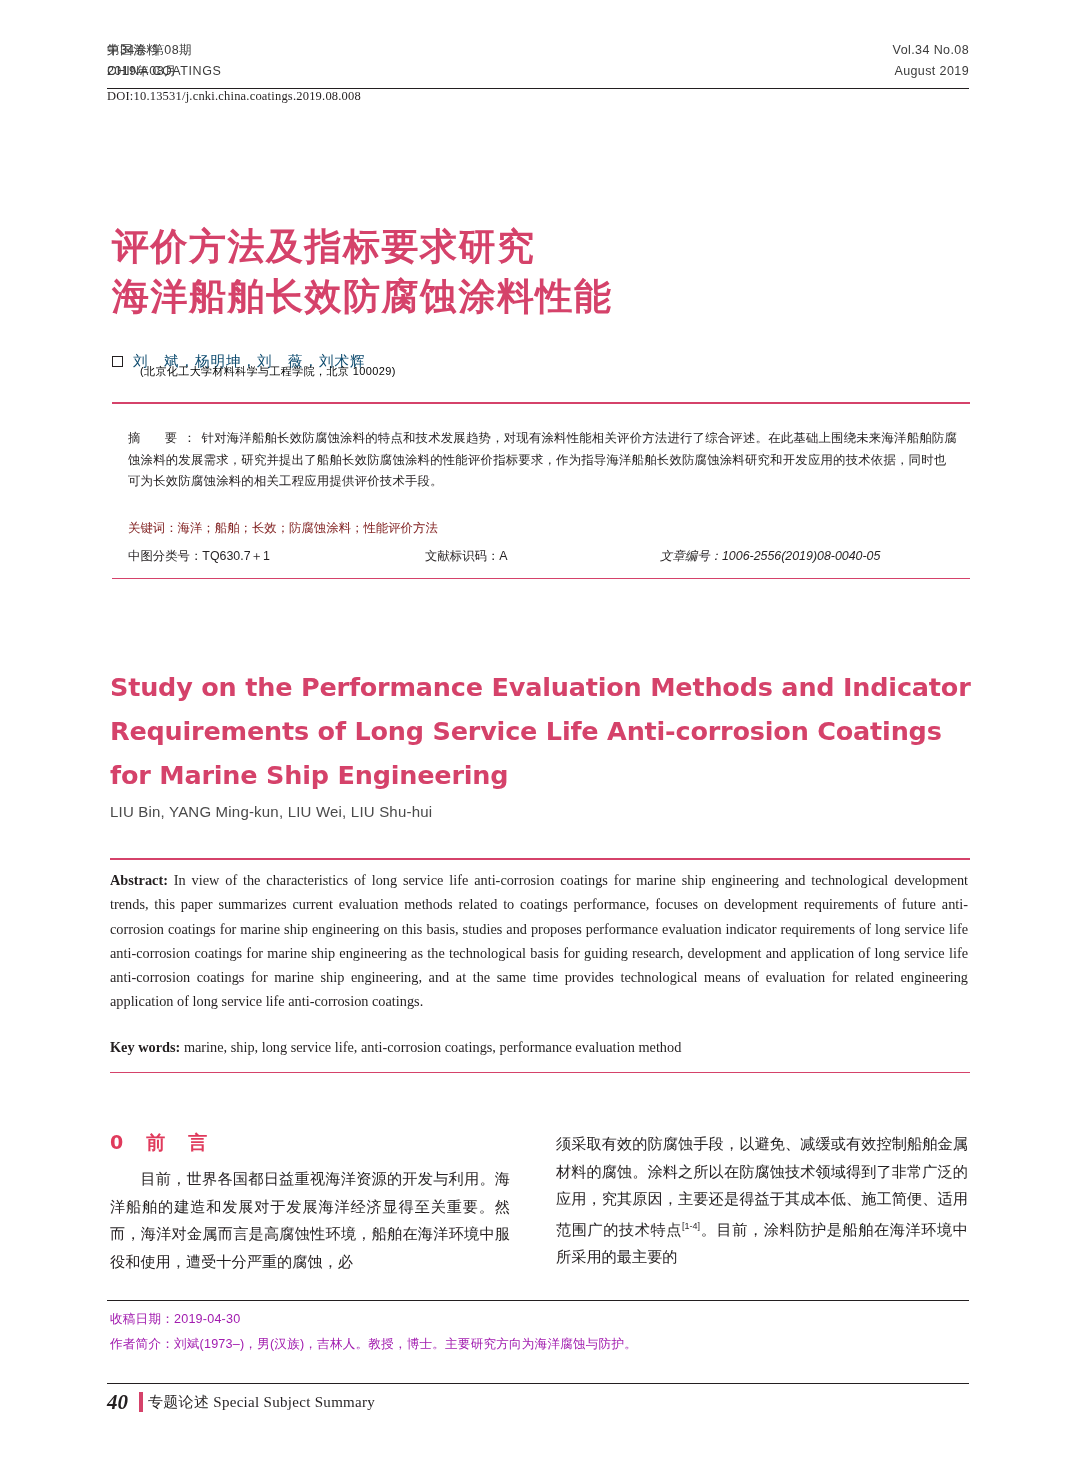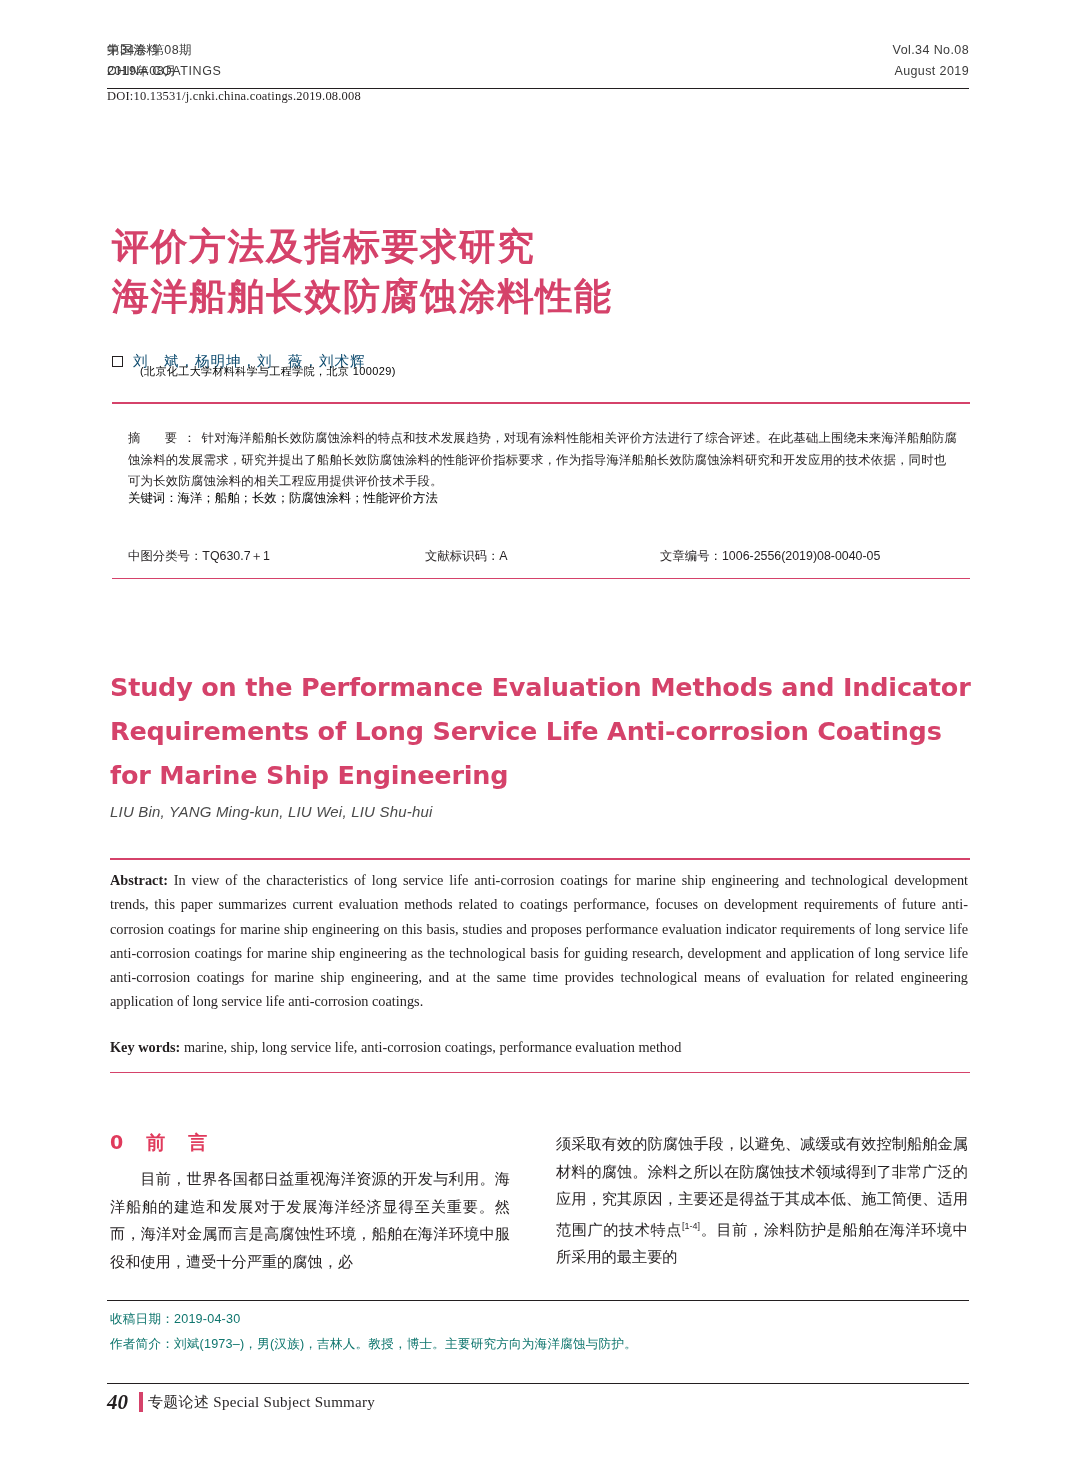--- a/index.html
+++ b/index.html
@@ -138,24 +138,24 @@
   .cn-abs .lbl {
     letter-spacing: 6px;
   }
   .cn-abs-body {
     display: block;
     text-align: justify;
   }
   .cn-kw {
     position: absolute;
     left: 128px;
-    top: 488px;
+    top: 518px;
     font-size: 12.4px;
     line-height: 21.5px;
-    color: #000000;
+    color: #7f1d1d;
   }
   .cn-clc {
     position: absolute;
     left: 128px;
     top: 548px;
     font-size: 12.4px;
     color: #231f20;
   }
   .cn-doccode {
     position: absolute;
@@ -163,20 +163,21 @@
     top: 548px;
     font-size: 12.4px;
     color: #231f20;
   }
   .cn-artnum {
     position: absolute;
     left: 660px;
     top: 548px;
     font-size: 12.4px;
     color: #231f20;
+    font-style: italic;
   }
   
   .en-title {
     position: absolute;
     left: 110px;
     top: 665px;
     width: 862px;
     font-family: "DejaVu Sans", sans-serif;
     font-weight: bold;
     font-size: 25.5px;
@@ -184,21 +185,20 @@
     color: #d5426a;
     letter-spacing: -0.2px;
   }
   .en-authors {
     position: absolute;
     left: 110px;
     top: 803px;
     font-size: 15px;
     color: #4a4a4a;
     letter-spacing: 0.2px;
-    font-style: italic;
   }
   .en-affil {
     position: absolute;
     left: 110px;
     top: 833px;
     font-family: "Liberation Serif", serif;
     font-style: italic;
     font-size: 14.5px;
     color: #231f20;
     letter-spacing: 0.1px;
@@ -270,21 +270,21 @@
     width: 862px;
     height: 1px;
     background: #231f20;
   }
   .foot {
     position: absolute;
     left: 110px;
     top: 1307px;
     font-size: 12.6px;
     line-height: 25px;
-    color: #0f766e;
+    color: #a21caf;
     letter-spacing: 0.2px;
   }
   
   .pg-rule {
     position: absolute;
     left: 107px;
     top: 1383px;
     width: 862px;
     height: 1px;
     background: #231f20;

